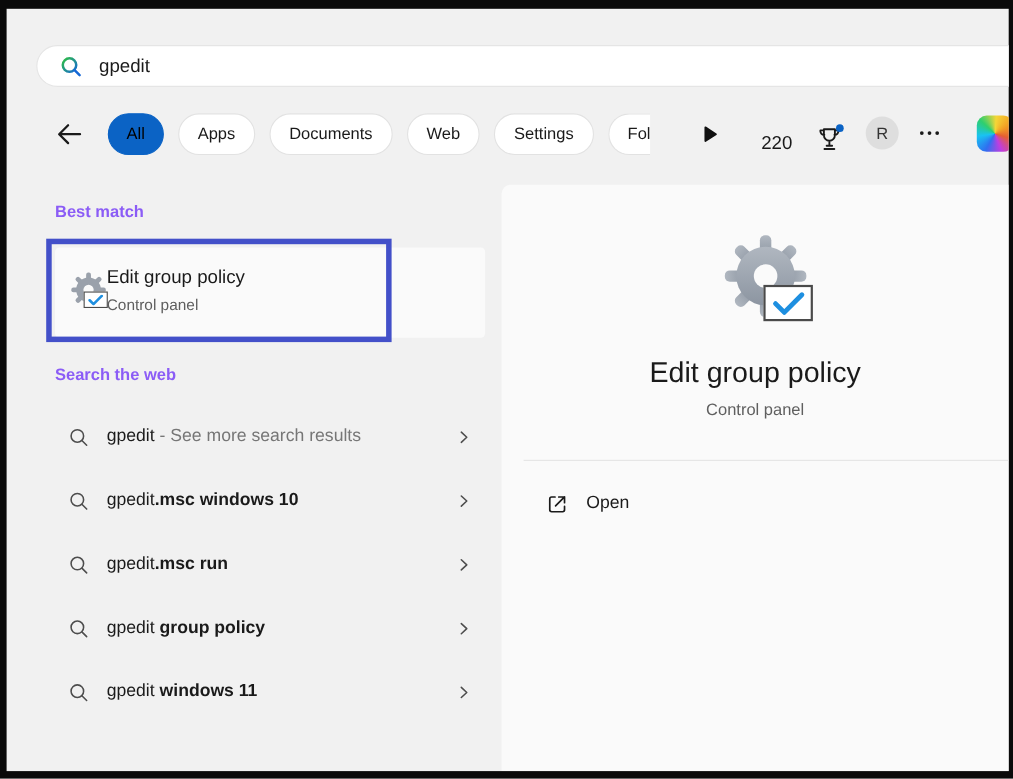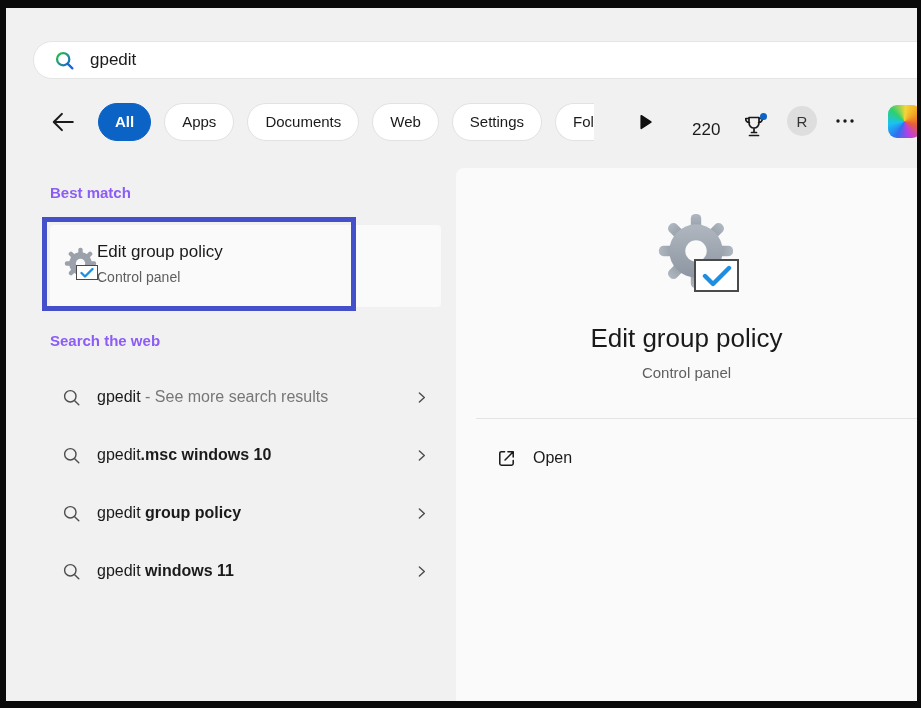--- a/index.html
+++ b/index.html
@@ -16,21 +16,21 @@
   .searchbar svg { flex:0 0 auto; }
   .search-input { border:none; outline:none; background:transparent; margin-left:15px;
                   font-family:"Liberation Sans", sans-serif; font-size:17px; color:#1b1b1b; width:400px; }
 
   
   .tabs-row { position:absolute; left:0; top:94px; height:40px; width:100%; }
   .back-arrow { position:absolute; left:44px; top:7px; width:26px; height:26px; cursor:pointer; }
   .tabs { position:absolute; left:92px; top:1px; display:flex; gap:13px; }
   .tab { height:38px; line-height:36px; padding:0 17px; border-radius:19px; background:#fff;
          border:1px solid #e2e2e2; font-size:15px; color:#1a1a1a; white-space:nowrap; }
-  .tab.active { background:#0b63c5; border-color:#0b63c5; color:#ffffff; padding:0 16px;font-weight:bold; }
+  .tab.active { background:#0b63c5; border-color:#0b63c5; color:#000000; padding:0 16px; }
   .tab.clipped { max-width:43px; overflow:hidden; border-radius:19px 0 0 19px; border-right:none; padding-right:0; }
   .play-btn { position:absolute; left:629px; top:10px; width:20px; height:20px; cursor:pointer; }
   .rewards { position:absolute; left:686px; top:0; height:38px; display:flex; align-items:flex-end; gap:22px; }
   .rewards-count { font-size:17px; color:#1a1a1a; }
   .trophy-wrap { position:relative; width:24px; height:26px; }
   .rewards-dot { position:absolute; right:-1px; top:-1px; width:7px; height:7px; border-radius:50%; background:#0b63c5; }
   .avatar { position:absolute; left:781px; top:4px; width:30px; height:30px; border-radius:50%;
             background:#dedede; display:flex; align-items:center; justify-content:center;
             font-size:15px; color:#333; }
   .more-dots { position:absolute; left:829px; top:11px; width:20px; height:16px; }
@@ -184,20 +184,30 @@
       <circle cx="10.5" cy="10.5" r="7.2" fill="none" stroke="#4d4d4d" stroke-width="1.8"></circle>
       <line x1="16" y1="16" x2="21.2" y2="21.2" stroke="#4d4d4d" stroke-width="1.8" stroke-linecap="round"></line>
     </svg>
     <span class="txt"><span class="q">gpedit</span><span class="rest">.msc windows 10</span></span>
     <svg class="chev" width="17" height="17" viewBox="0 0 24 24">
       <path d="M9 5.5 16 12 9 18.5" fill="none" stroke="#4d4d4d" stroke-width="2" stroke-linecap="round" stroke-linejoin="round"></path>
     </svg>
   </div>
 
 
+  <div class="srow">
+    <svg class="mag" width="19" height="19" viewBox="0 0 24 24">
+      <circle cx="10.5" cy="10.5" r="7.2" fill="none" stroke="#4d4d4d" stroke-width="1.8"></circle>
+      <line x1="16" y1="16" x2="21.2" y2="21.2" stroke="#4d4d4d" stroke-width="1.8" stroke-linecap="round"></line>
+    </svg>
+    <span class="txt"><span class="q">gpedit</span><span class="rest">.msc run</span></span>
+    <svg class="chev" width="17" height="17" viewBox="0 0 24 24">
+      <path d="M9 5.5 16 12 9 18.5" fill="none" stroke="#4d4d4d" stroke-width="2" stroke-linecap="round" stroke-linejoin="round"></path>
+    </svg>
+  </div>
 
   <div class="srow">
     <svg class="mag" width="19" height="19" viewBox="0 0 24 24">
       <circle cx="10.5" cy="10.5" r="7.2" fill="none" stroke="#4d4d4d" stroke-width="1.8"></circle>
       <line x1="16" y1="16" x2="21.2" y2="21.2" stroke="#4d4d4d" stroke-width="1.8" stroke-linecap="round"></line>
     </svg>
     <span class="txt"><span class="q">gpedit </span><span class="rest">group policy</span></span>
     <svg class="chev" width="17" height="17" viewBox="0 0 24 24">
       <path d="M9 5.5 16 12 9 18.5" fill="none" stroke="#4d4d4d" stroke-width="2" stroke-linecap="round" stroke-linejoin="round"></path>
     </svg>

